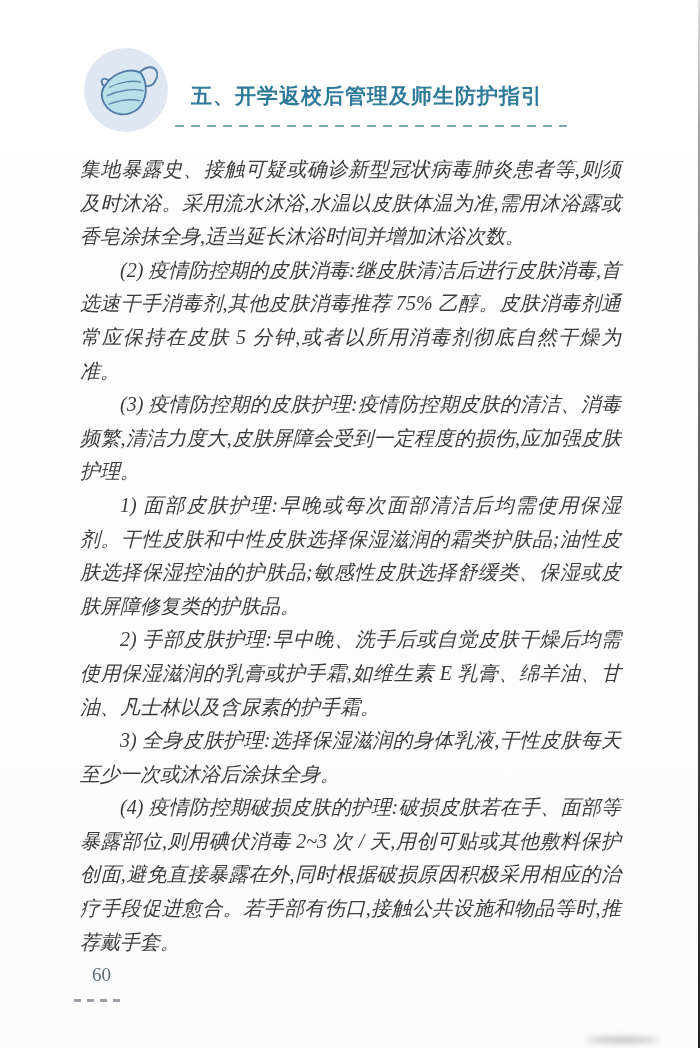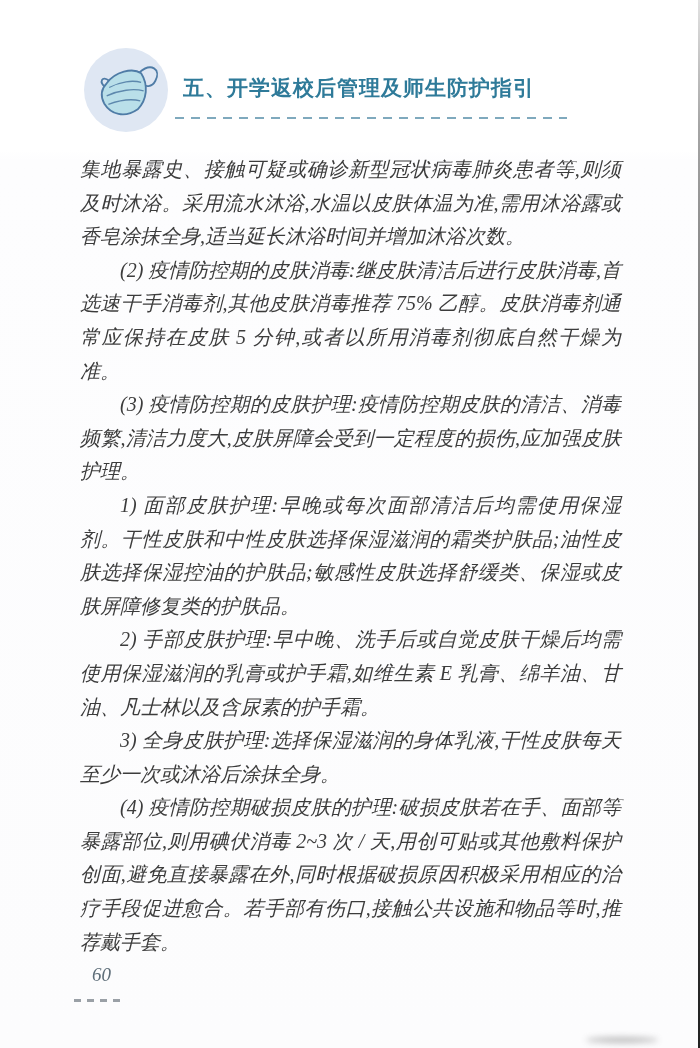--- a/index.html
+++ b/index.html
@@ -17,21 +17,21 @@
   }
   
   .header { position: absolute; top: 0; left: 0; right: 0; height: 150px; }
   .badge {
     position: absolute;
     left: 84px; top: 48px;
     width: 84px; height: 84px;
   }
   .title-wrap { position: absolute; left: 175px; top: 67px; }
   .title {
-    margin: 8px;
+    margin: 16px;
     font-size: 21px;
     font-weight: bold;
     letter-spacing: 1px;
     color: var(--title-color);
     line-height: 26px;
     white-space: nowrap;
   }
   .title-dashes {
     margin-top: 16px;
     width: 392px;
@@ -51,21 +51,20 @@
     font-style: italic;
   }
   .body-text p { margin: 0; }
   .body-text p.indent { text-indent: 2em; }
   
   .page-number {
     position: absolute;
     left: 92px; top: 964px;
     font-size: 19px;
     color: var(--pagenum-color);
-    font-style: italic;
   }
   .footer-dashes {
     position: absolute;
     left: 74px; top: 999px;
     width: 52px; height: 2.5px;
     background: repeating-linear-gradient(90deg,
       #9aa0a6 0 7px, transparent 7px 13px);
   }
   
   .edge-line {

